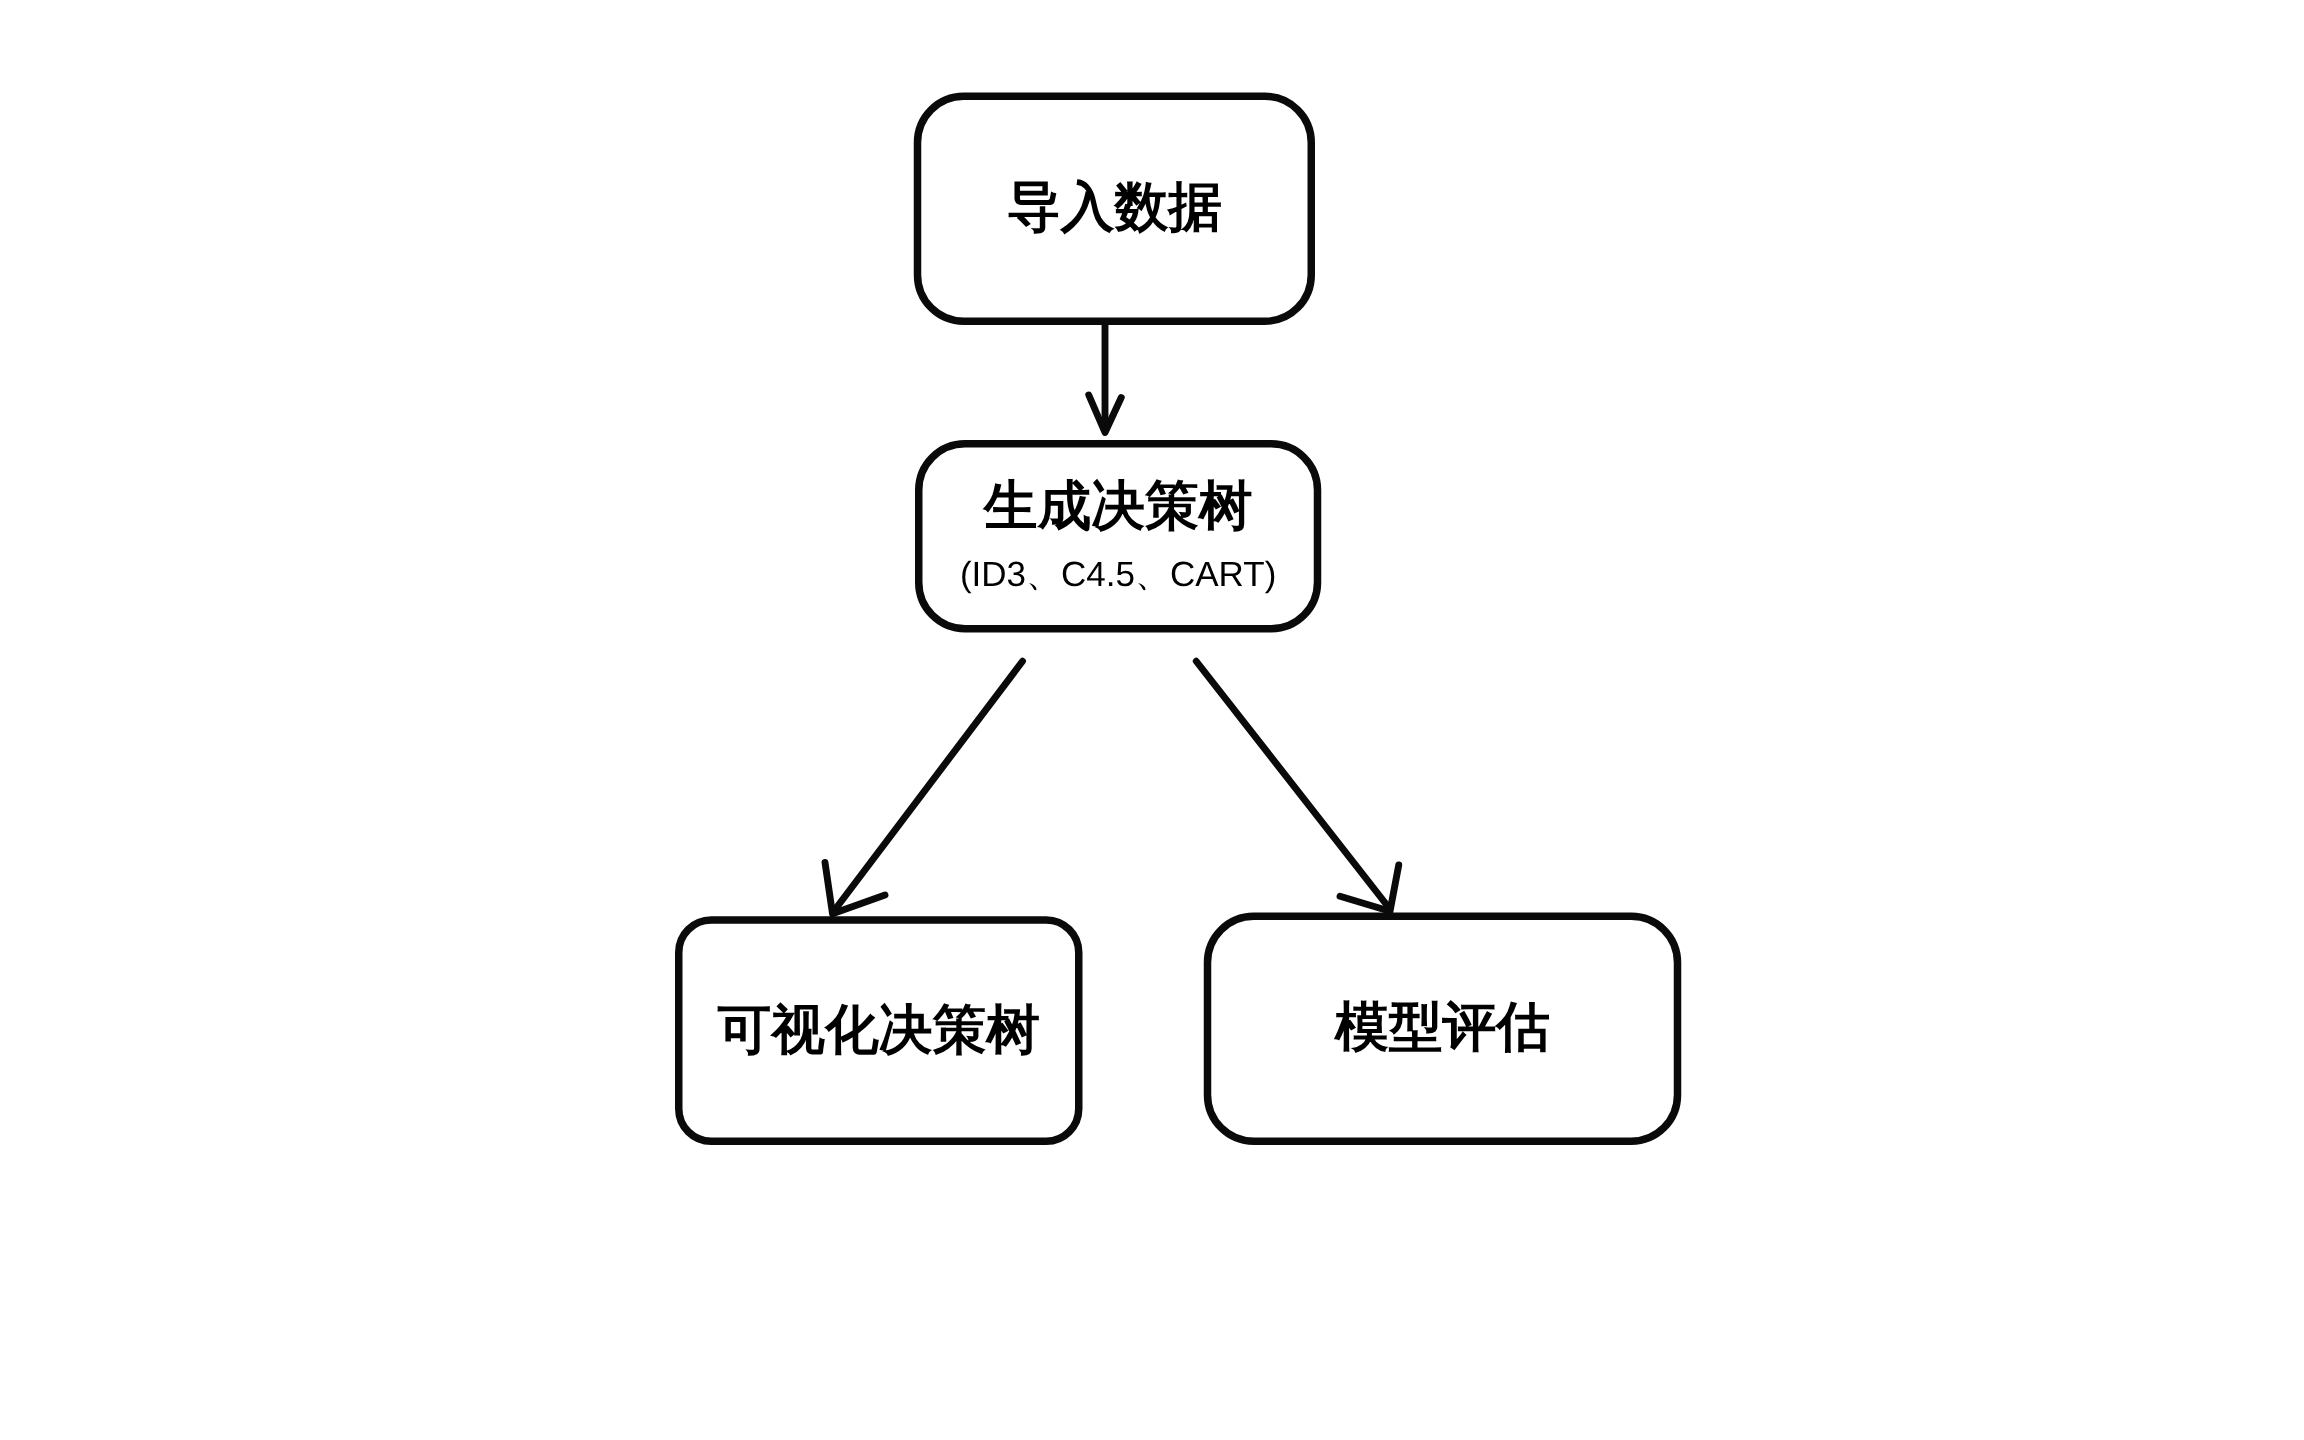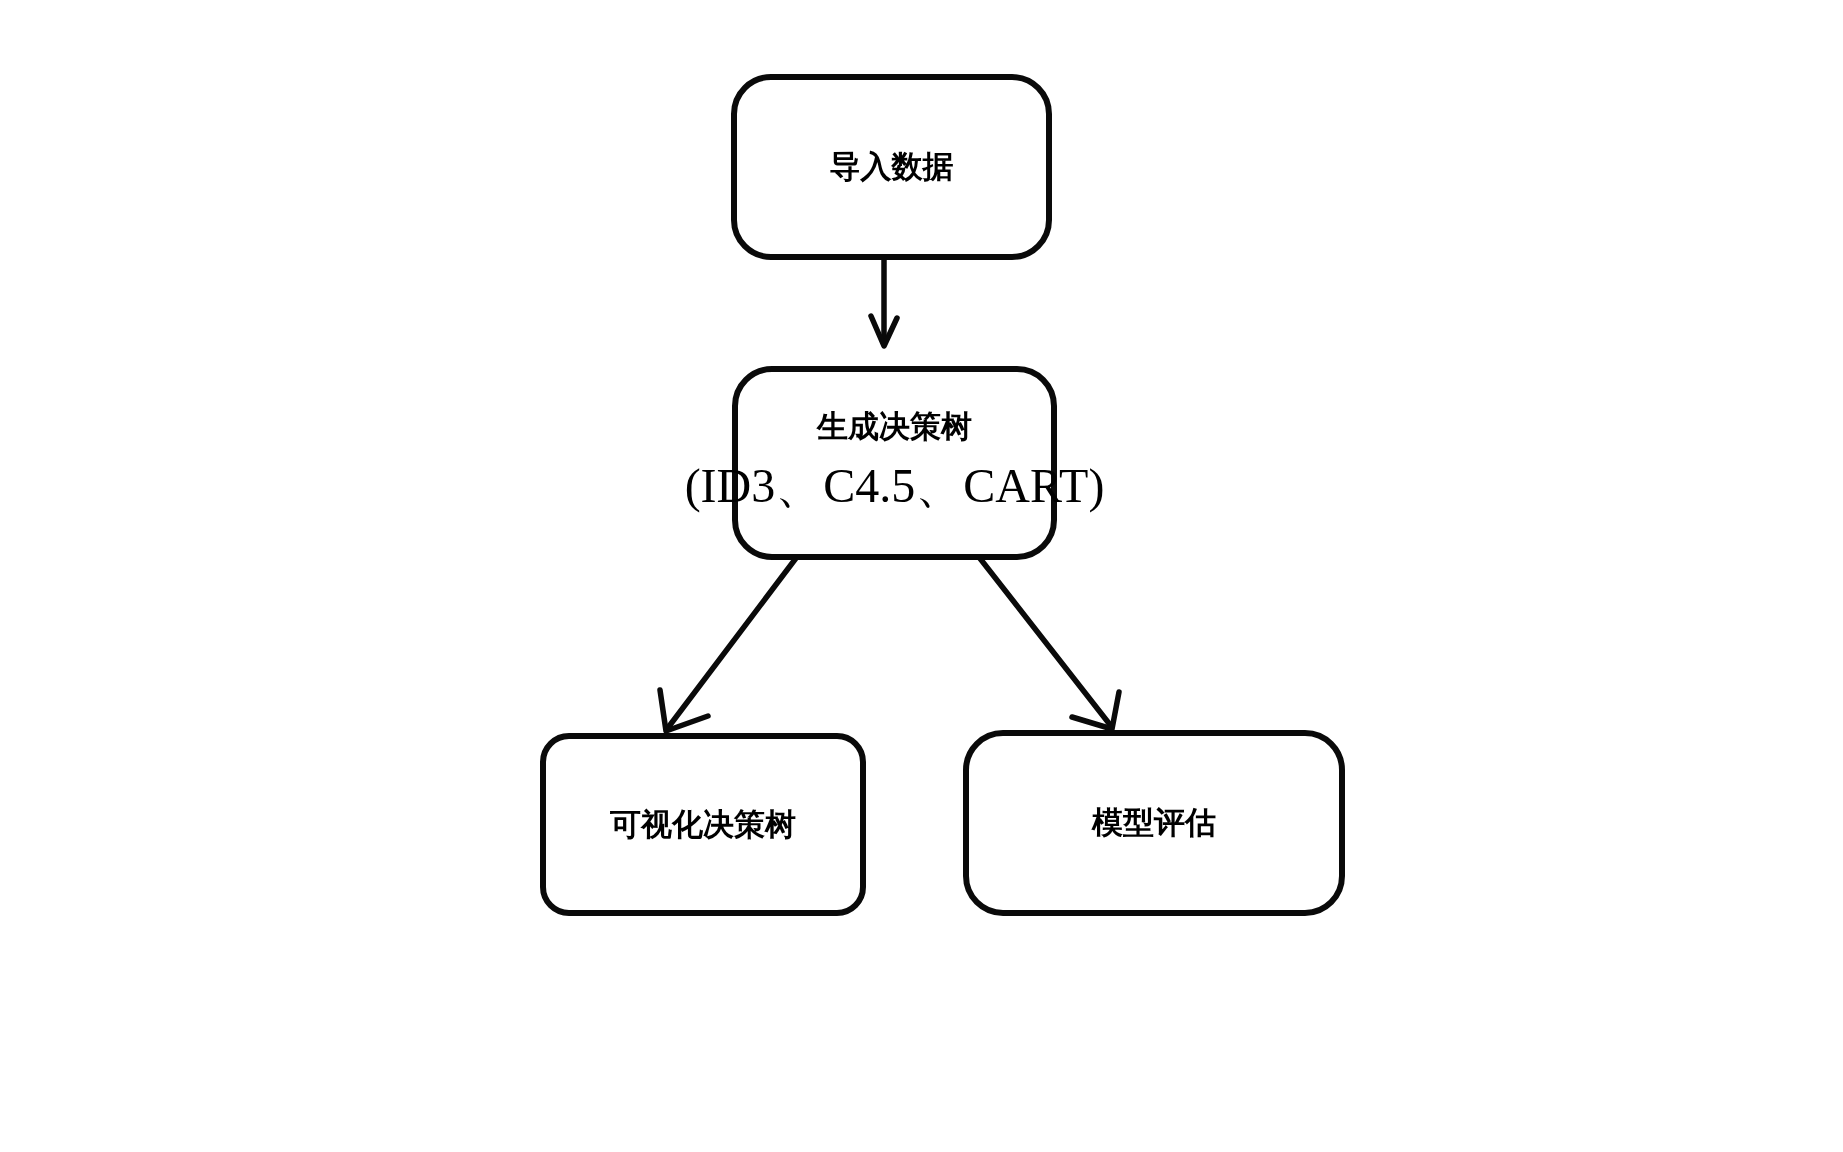--- a/index.html
+++ b/index.html
@@ -38,33 +38,33 @@
     border-radius: 40px;
     display: flex;
     flex-direction: column;
     align-items: center;
     justify-content: center;
     text-align: center;
     color: #000000;
   }
   .node-label {
     font-weight: 700;
-    font-size: 31px;
+    font-size: 43px;
     line-height: 1.2;
     white-space: nowrap;
   }
   .node-sublabel {
     font-weight: 400;
-    font-size: 48px;
+    font-size: 28px;
     line-height: 1.3;
     margin-top: 10px;
     white-space: nowrap;
   }
   .node-import    { left: 731px; top: 74px;  width: 321px; height: 186px; }
-  .node-generate  { left: 732px; top: 366px; width: 325px; height: 194px; font-family: Liberation Serif, serif; }
+  .node-generate  { left: 732px; top: 352px; width: 325px; height: 154px; }
   .node-visualize { left: 540px; top: 733px; width: 326px; height: 183px; border-radius: 29px; }
   .node-evaluate  { left: 963px; top: 730px; width: 382px; height: 186px; }
 </style>
 </head>
 <body>
 
 <div class="canvas">
 
   <svg class="edges" viewBox="0 0 1843 1152" aria-hidden="true">
 

